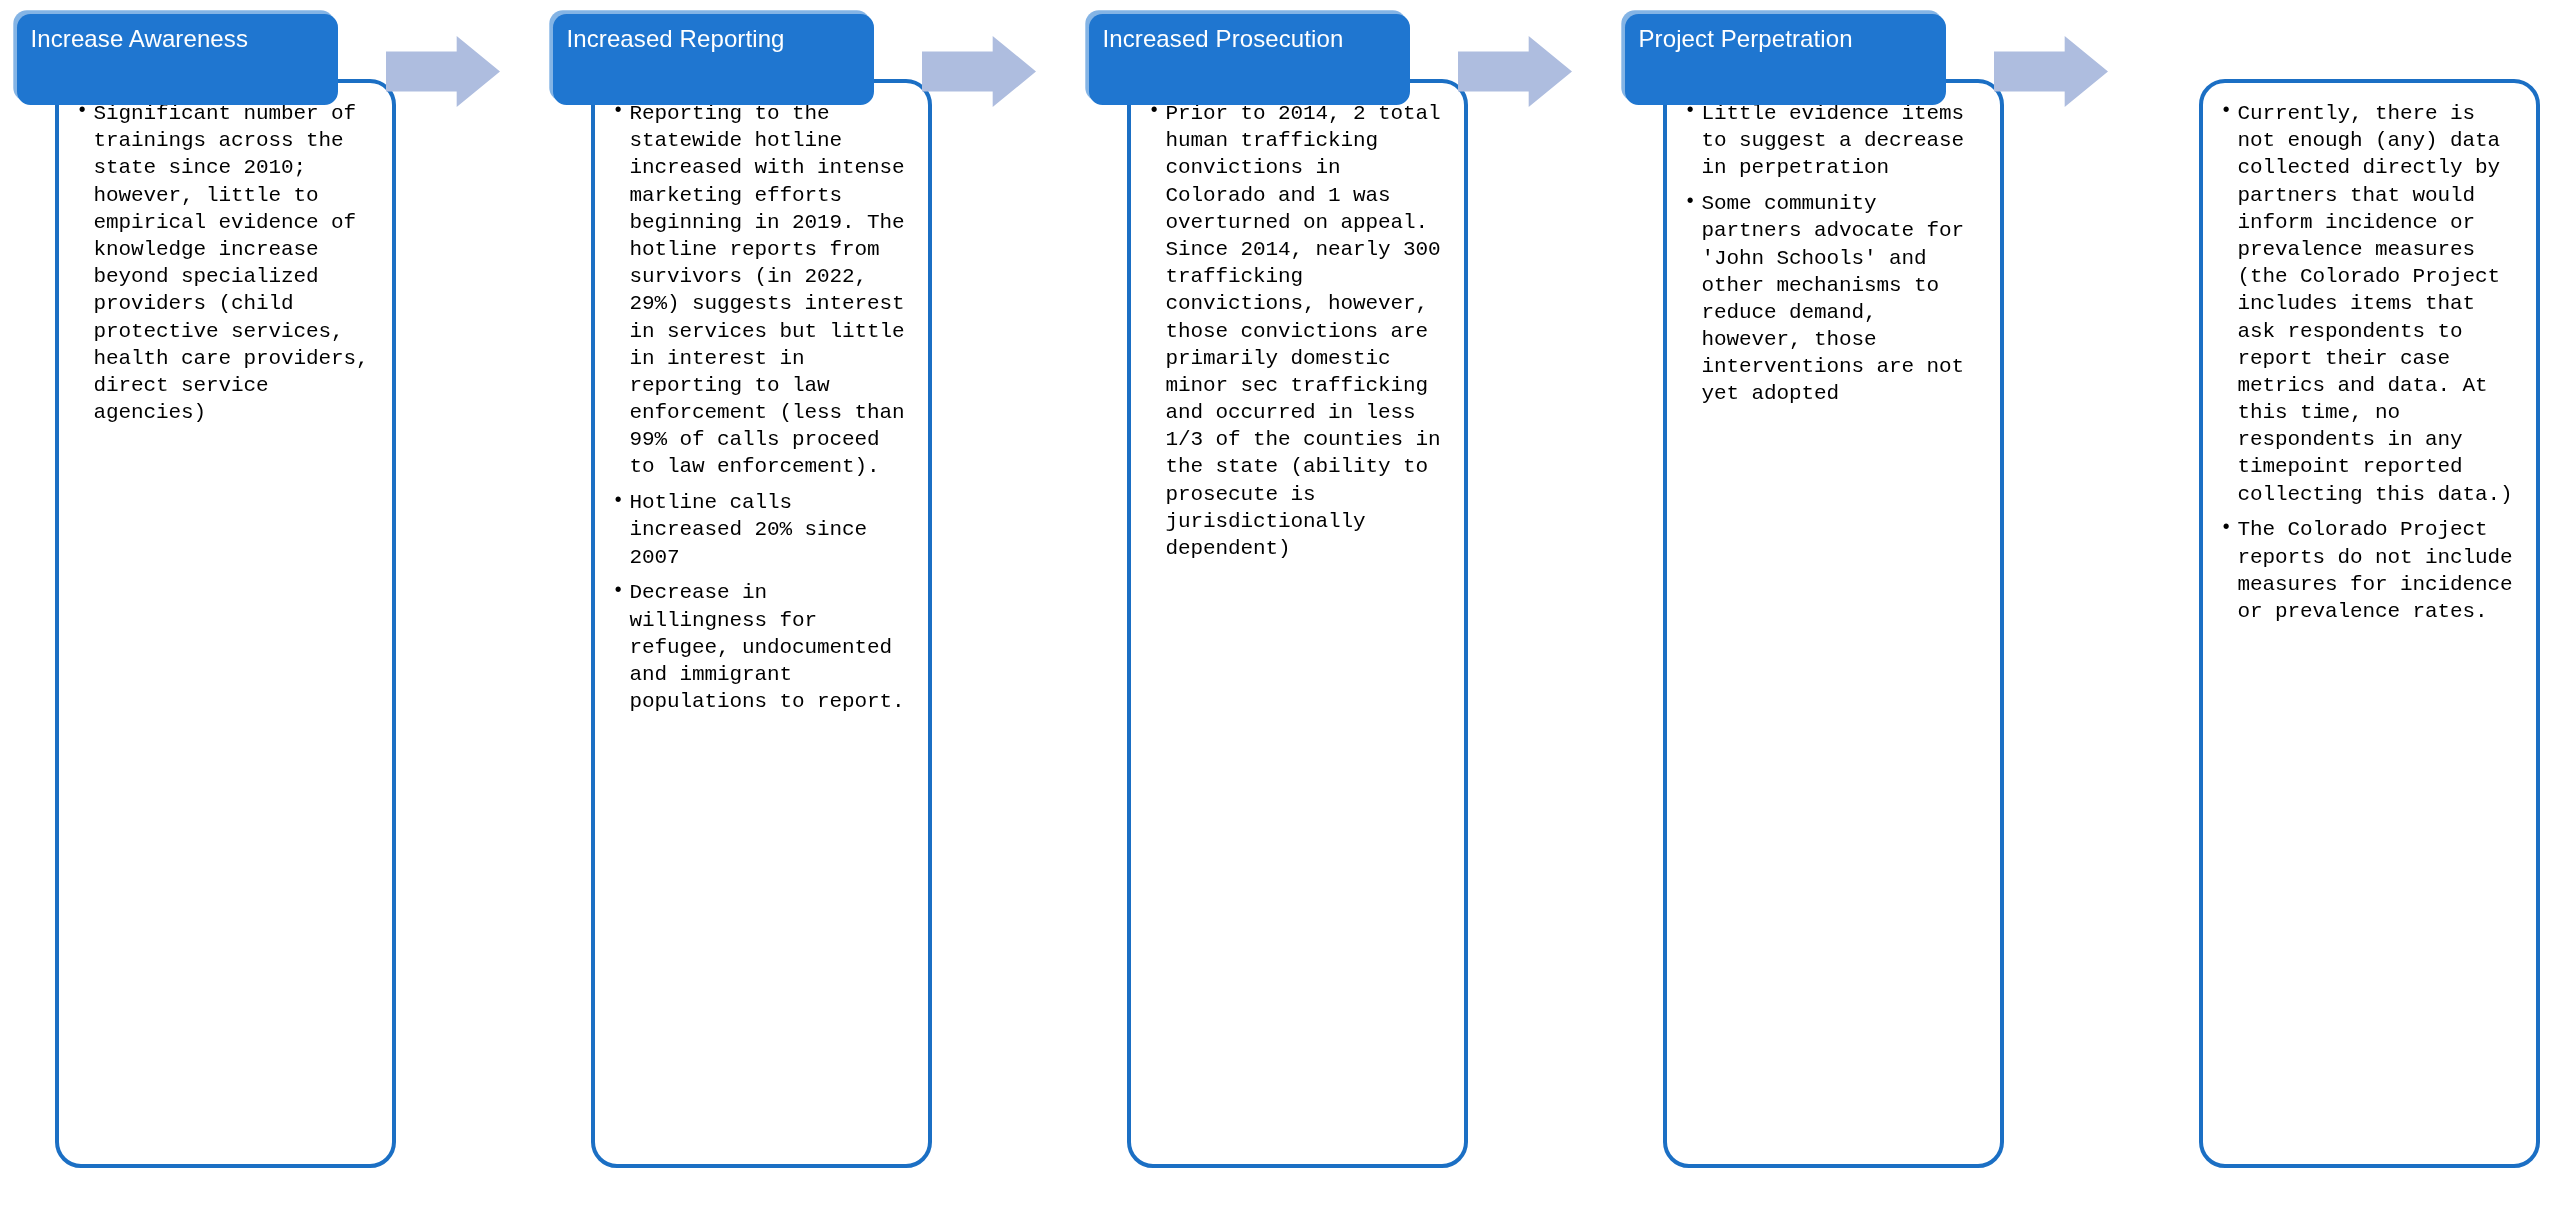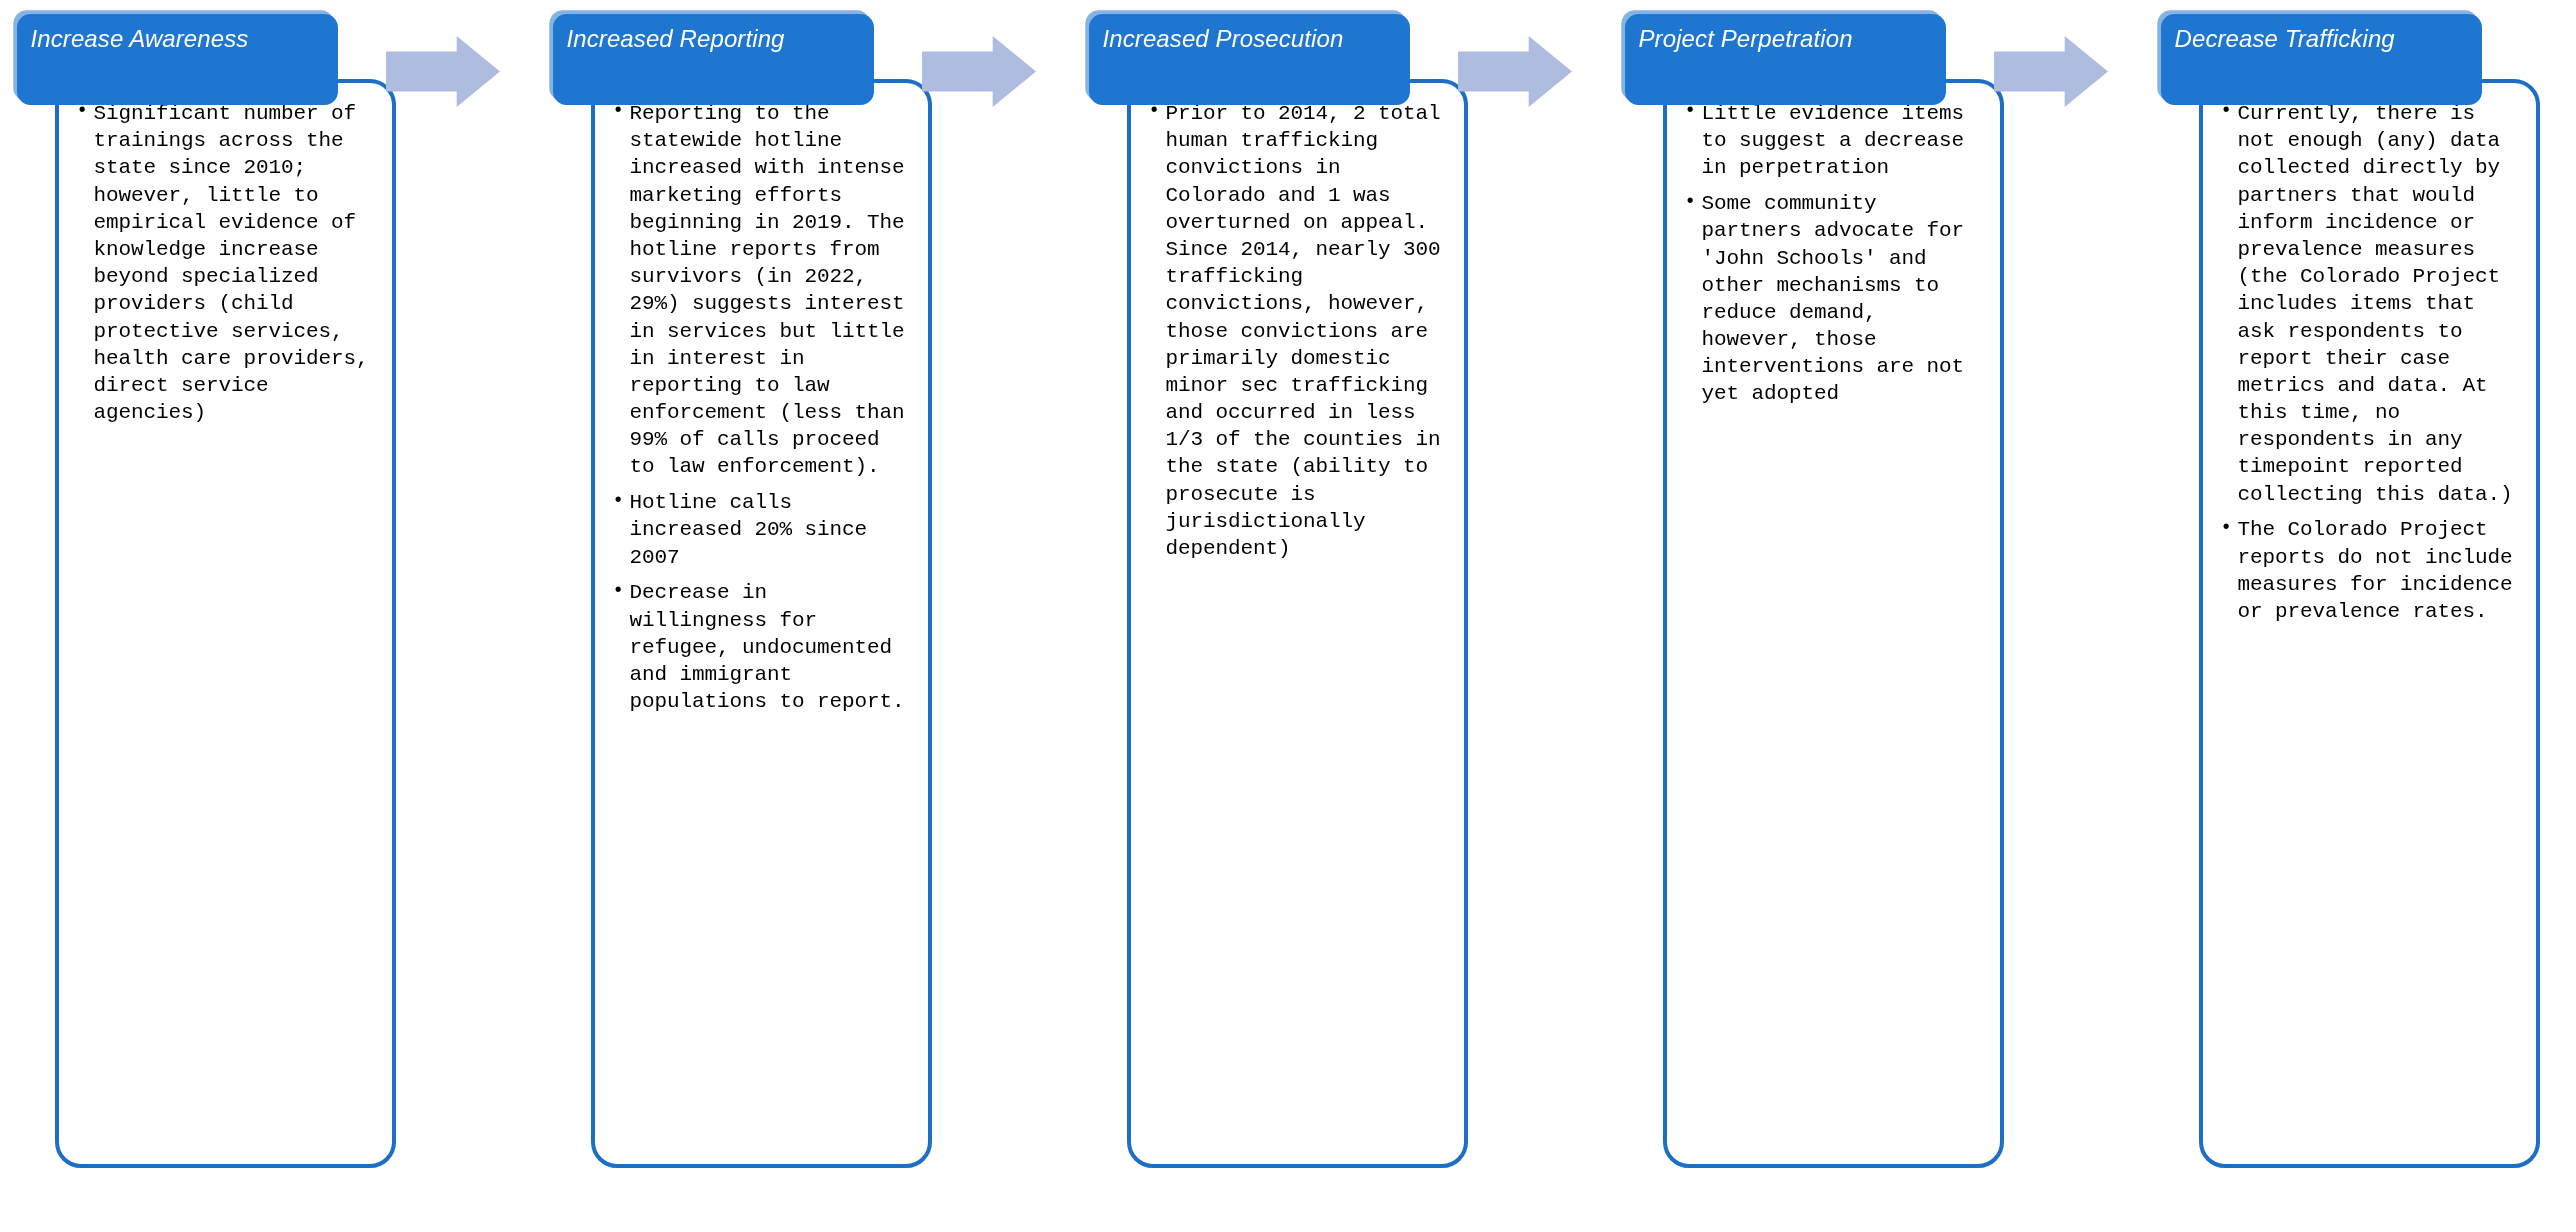--- a/index.html
+++ b/index.html
@@ -42,21 +42,20 @@
     box-shadow: -3.7px -3.7px 0 0 rgba(31,118,208,0.55);
     z-index: 3;
   }
   .stage-header-label {
     color: #ffffff;
     font-size: 24px;
     line-height: 1.18;
     font-weight: 400;
     letter-spacing: 0.1px;
     white-space: pre-line;
-    font-style: italic;
   }
 
   
   .stage-body {
     position: absolute;
     left: 55px;
     top: 79px;
     width: 341px;
     height: 1089px;
     background: #ffffff;
@@ -182,19 +181,16 @@
   <div class="arrow" style="left:1994px;"></div>
 
   <div class="stage" style="left:2144px;">
     <div class="stage-body-tint"></div>
     <div class="stage-body">
       <ul class="bullets">
         <li class="bullet">Currently, there is not enough (any) data collected directly by partners that would inform incidence or prevalence measures (the Colorado Project includes items that ask respondents to report their case metrics and data. At this time, no respondents in any timepoint reported collecting this data.)</li>
         <li class="bullet">The Colorado Project reports do not include measures for incidence or prevalence rates.</li>
       </ul>
     </div>
-    <div class="stage-header">
-      <div class="stage-header-label">Decrease Trafficking</div>
-    </div>
   </div>
 
 </div>
 
 
 </body></html>

